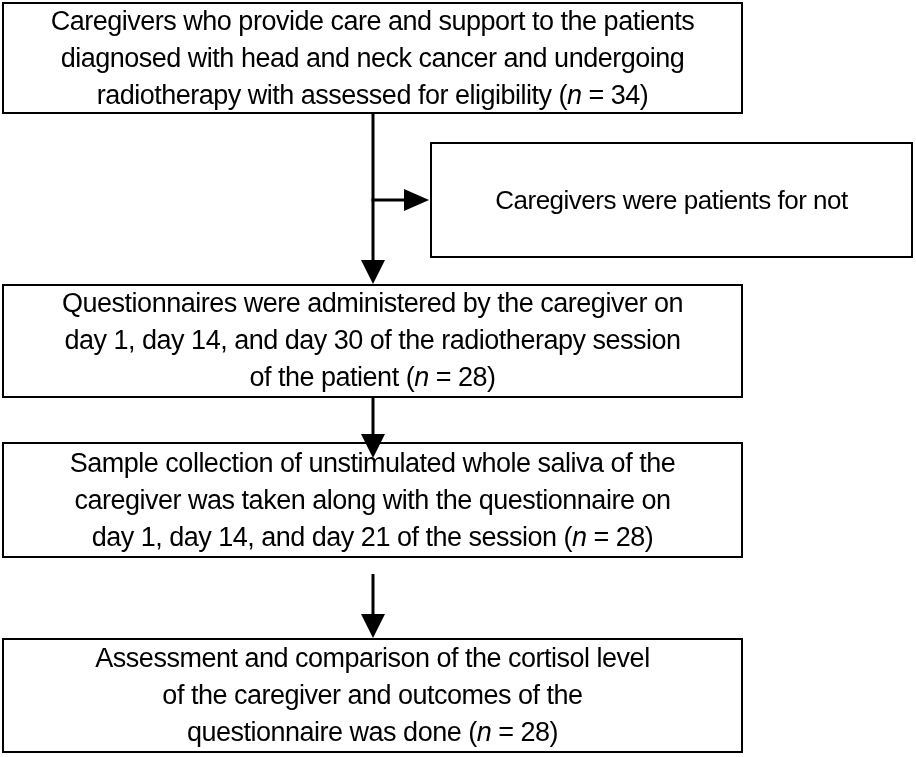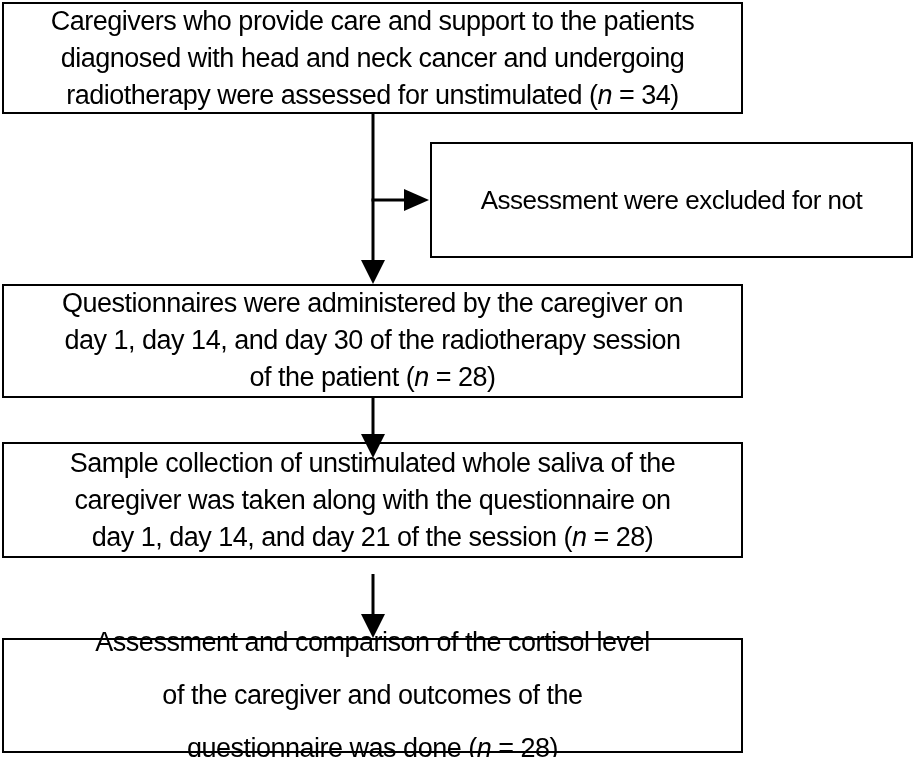--- a/index.html
+++ b/index.html
@@ -34,43 +34,43 @@
   }
   .box-main .line { font-size: 27px; }
   .box-side .line { font-size: 26px; }
   .nvar {
     font-style: italic;
   }
   .box-eligibility   { left: 2px;   top: 2px;   width: 741px; height: 112px; }
   .box-excluded      { left: 430px; top: 142px; width: 483px; height: 116px; }
   .box-questionnaire { left: 2px;   top: 284px; width: 741px; height: 114px; justify-content: flex-end; }
   .box-sample        { left: 2px;   top: 442px; width: 741px; height: 116px; }
-  .box-assessment    { left: 2px;   top: 638px; width: 741px; height: 115px; gap: 16px; }
+  .box-assessment    { left: 2px;   top: 638px; width: 741px; height: 115px; }
   .arrows {
     position: absolute;
     left: 0;
     top: 0;
     width: 916px;
     height: 757px;
     pointer-events: none;
   }
 </style>
 </head>
 <body>
 
 <div class="canvas">
 
   <div class="box box-main box-eligibility">
     <div class="line">Caregivers who provide care and support to the patients</div>
     <div class="line">diagnosed with head and neck cancer and undergoing</div>
-    <div class="line"><span>radiotherapy were assessed for unstimulated (</span><span class="nvar">n</span><span> = 34)</span></div>
+    <div class="line"><span>radiotherapy with assessed for eligibility (</span><span class="nvar">n</span><span> = 34)</span></div>
   </div>
 
   <div class="box box-side box-excluded">
-    <div class="line">Assessment were excluded for not</div>
+    <div class="line">Caregivers were patients for not</div>
   </div>
 
   <div class="box box-main box-questionnaire">
     <div class="line">Questionnaires were administered by the caregiver on</div>
     <div class="line">day 1, day 14, and day 30 of the radiotherapy session</div>
     <div class="line"><span>of the patient (</span><span class="nvar">n</span><span> = 28)</span></div>
   </div>
 
   <div class="box box-main box-sample">
     <div class="line">Sample collection of unstimulated whole saliva of the</div>

